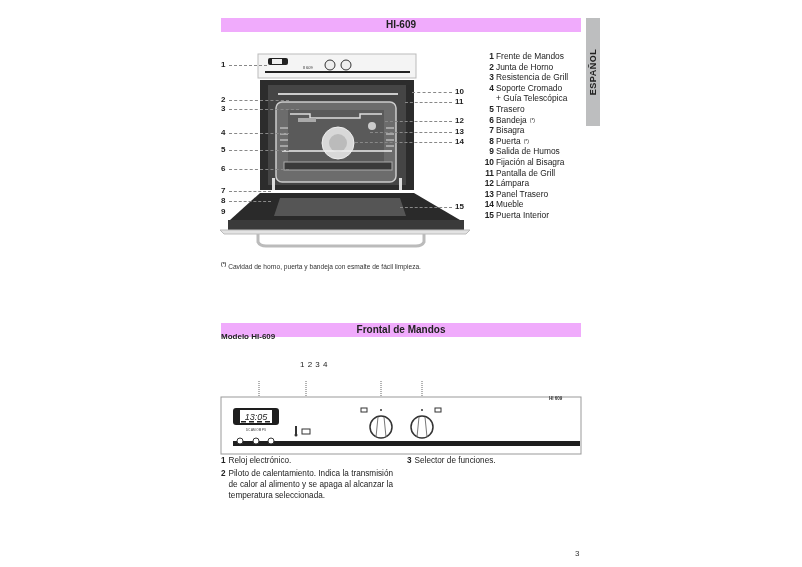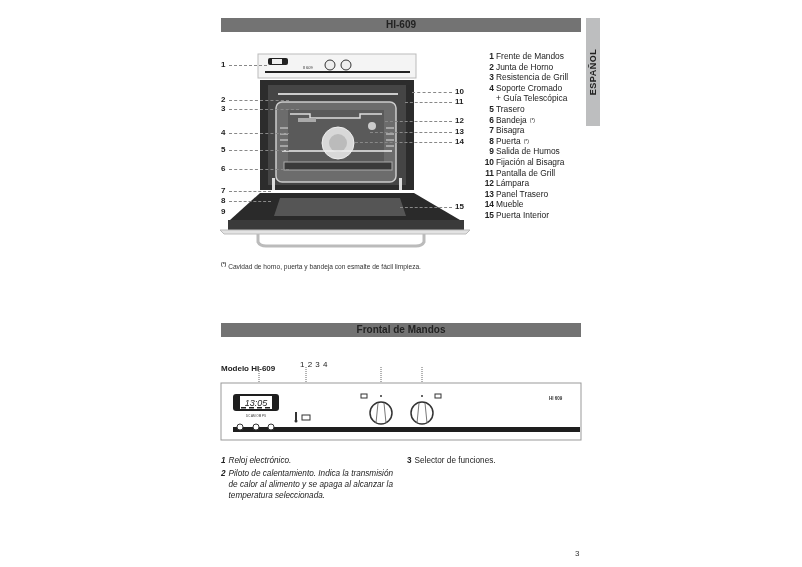--- a/index.html
+++ b/index.html
@@ -1,19 +1,19 @@
 <!DOCTYPE html>
 <html><head>
 <meta charset="utf-8">
 <style>
   html, body { margin:0; padding:0; background:#ffffff; }
   body { width:802px; height:567px; position:relative; overflow:hidden;
          font-family:"Liberation Sans", sans-serif; color:#222; }
   .abs { position:absolute; }
-  .title-bar { background:#737373; height:14px; text-align:center;
+  .title-bar { background:#f0abfc; height:14px; text-align:center;
                font-weight:bold; font-size:10px; line-height:14px; color:#222; }
   .side-tab { background:#bdbebf; }
   .side-tab span { position:absolute; left:50%; top:50%;
                    transform:translate(-50%,-50%) rotate(-90deg);
                    font-weight:bold; font-size:9px; letter-spacing:0.5px; white-space:nowrap; color:#222; }
   .legend { font-size:8.4px; line-height:10.6px; color:#222; }
   .legend .row { display:flex; white-space:nowrap; }
   .legend .num { font-weight:bold; display:inline-block; width:12px; text-align:right; margin-right:2px; }
   .legend .sub { padding-left:14px; }
   .legend sup { font-size:5px; margin-left:3px; }
@@ -189,24 +189,24 @@
 
 <div class="abs footnote" style="left:221px;top:261px;">
   <sup style="font-size:5px;font-weight:bold;">(*)</sup>
   <span>Cavidad de horno, puerta y bandeja con esmalte de fácil limpieza.</span>
 </div>
 
 <div class="abs title-bar" style="left:221px;top:323px;width:360px;">
   <span>Frontal de Mandos</span>
 </div>
 
-<div class="abs model" style="left:221px;top:364px;">Modelo HI-609</div>
+<div class="abs model" style="left:221px;top:332px;">Modelo HI-609</div>
 <div class="abs" style="left:256px;top:360px;font-size:8px;letter-spacing:0.5px;margin-left:44px;">1 2 3 4</div>
 
-<div class="abs" style="left:220px;top:367px;width:348px;height:75px;">
+<div class="abs" style="left:220px;top:381px;width:348px;height:75px;">
   <svg width="362" height="75" viewBox="0 0 362 75">
 
     <line x1="39" y1="0" x2="39" y2="22" stroke="#666" stroke-dasharray="1,1"></line>
     <line x1="86" y1="0" x2="86" y2="44" stroke="#666" stroke-dasharray="1,1"></line>
     <line x1="161" y1="0" x2="161" y2="26" stroke="#666" stroke-dasharray="1,1"></line>
     <line x1="202" y1="0" x2="202" y2="26" stroke="#666" stroke-dasharray="1,1"></line>
 
     <rect x="1" y="16" width="360" height="57" fill="#fff" stroke="#999"></rect>
 
     <rect x="13" y="27" width="46" height="17" rx="3" fill="#1e1e1e"></rect>
@@ -235,21 +235,21 @@
     <rect x="215" y="27" width="6" height="4" fill="#fff" stroke="#333"></rect>
 
     <circle cx="161" cy="46" r="11" fill="#fff" stroke="#333" stroke-width="1.5"></circle>
     <path d="M158 36 L156 56 M164 36 L166 56" stroke="#777"></path>
     <circle cx="202" cy="46" r="11" fill="#fff" stroke="#333" stroke-width="1.5"></circle>
     <path d="M199 36 L197 56 M205 36 L207 56" stroke="#777"></path>
   </svg>
 </div>
 <div class="abs" style="left:549px;top:396px;font-size:4.5px;font-weight:bold;color:#333;">HI 609</div>
 
-<div class="abs desc" style="left:221px;top:455px;width:172px;font-style:italic;">
+<div class="abs desc" style="left:221px;top:455px;width:172px;">
   <div><span class="n">1</span><span>Reloj electrónico.</span></div>
   <div style="display:flex;margin-top:2px;text-align:justify;">
       <span class="n">2</span>
       <span>Piloto de calentamiento. Indica la transmisión de calor al alimento y se apaga al alcanzar la temperatura seleccionada.</span>
     </div>
 </div>
 <div class="abs desc" style="left:407px;top:455px;width:172px;">
   <div><span class="n">3</span><span>Selector de funciones.</span></div>
 </div>
 

